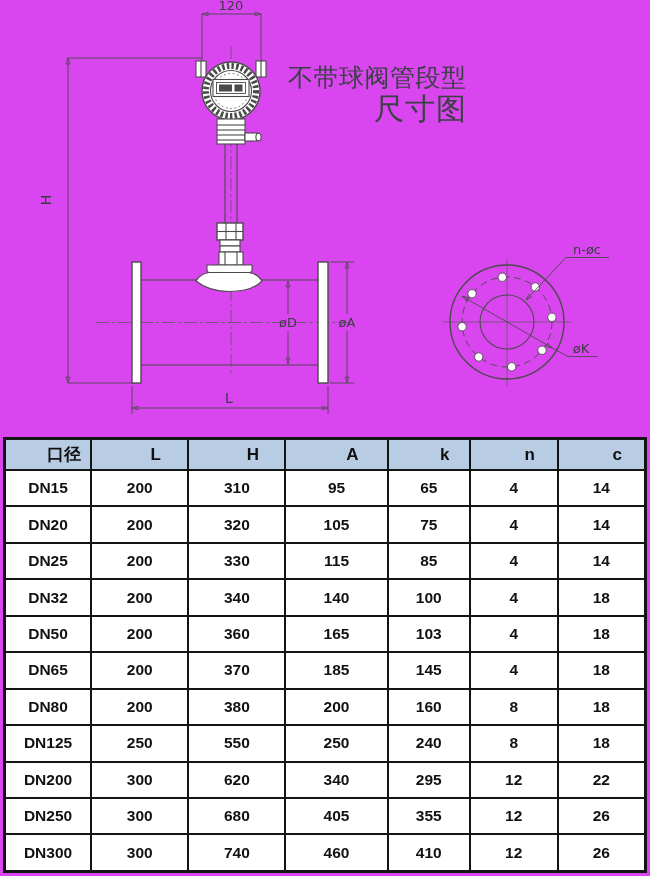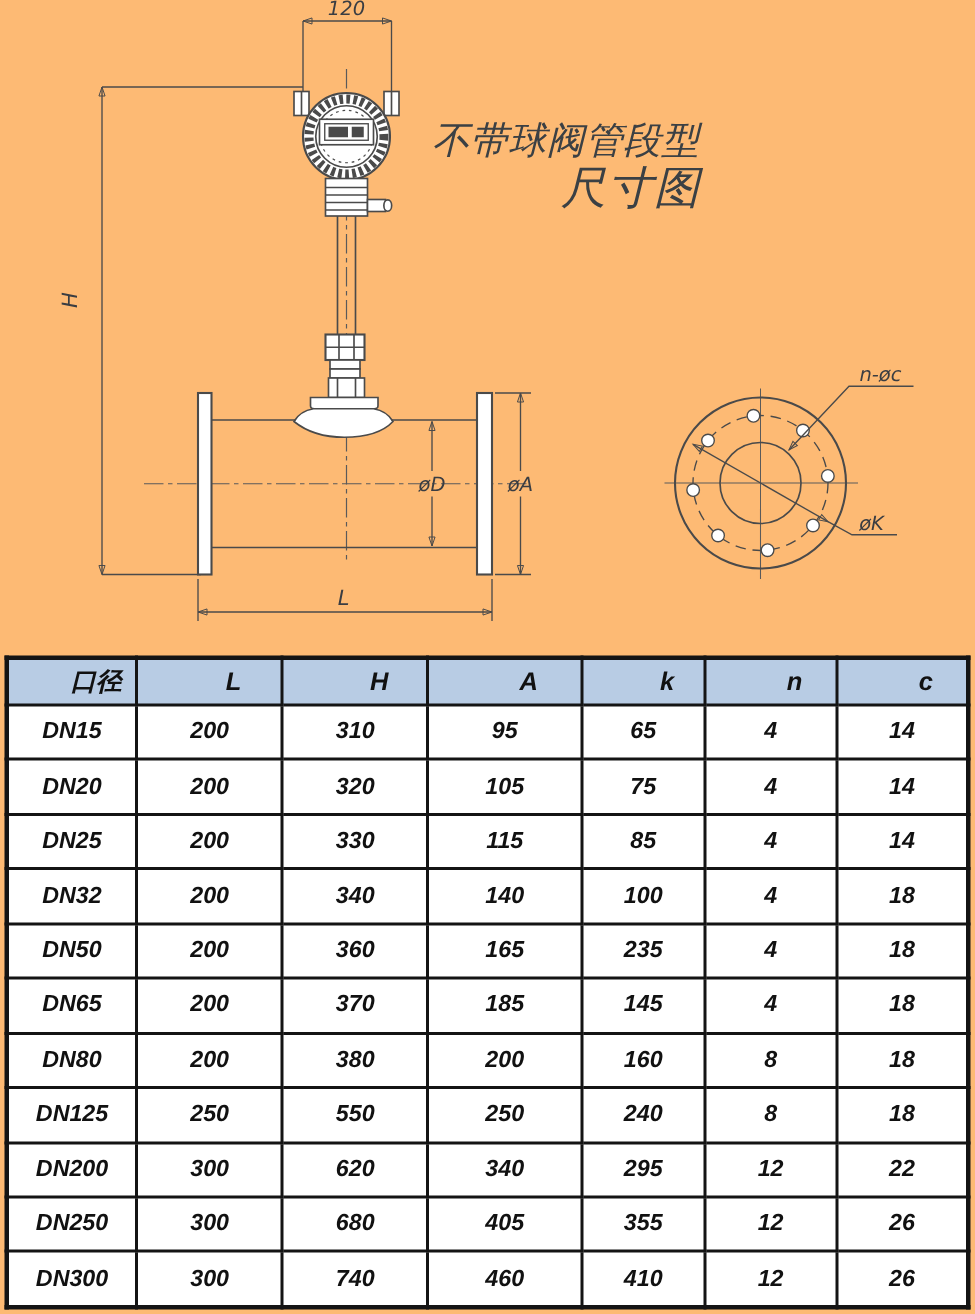--- a/index.html
+++ b/index.html
@@ -1,19 +1,19 @@
 <!DOCTYPE html>
 <html style="--hdr: #b8cce4; --line: #4a4a4a;"><head>
 <meta charset="utf-8">
 <style>
   :root { --line:#4a4a4a; --hdr:#b8cce4; }
   html,body { margin:0; padding:0; background:#fff; }
   .canvas {
-    position:relative; width:650px; height:876px; background:#fdba74;
-    font-family:"Liberation Sans", sans-serif; overflow:hidden;font-style:italic;
+    position:relative; width:650px; height:876px; background:#d946ef;
+    font-family:"Liberation Sans", sans-serif; overflow:hidden;
   }
   
   .drawing { position:absolute; left:0; top:0; }
   .drawing line, .drawing path, .drawing rect, .drawing circle,
   .drawing ellipse, .drawing polyline {
     stroke:var(--line); fill:none; stroke-width:1.1; stroke-linecap:butt;
   }
   .drawing .fw { fill:#fff; }
   .drawing .fd { fill:var(--line); stroke:none; }
   .drawing .thick { stroke-width:1.4; }
@@ -24,21 +24,21 @@
   .drawing .boltcircle { stroke-width:.9; stroke-dasharray:7 4.5; }
   .drawing .dim { stroke-width:.9; }
   .drawing .thin { stroke-width:.9; }
   .drawing text {
     stroke:none; fill:#3a3d42; font-family:"DejaVu Sans", sans-serif;
     font-size:13px;
   }
   .drawing text.big { font-size:14px; }
   .title-line {
     position:absolute; color:#3b4044; font-weight:500;
-    font-family:"DejaVu Sans", sans-serif; white-space:nowrap;margin-top:16px;
+    font-family:"DejaVu Sans", sans-serif; white-space:nowrap;
   }
   #title1 { left:288px; top:61px; font-size:25px; letter-spacing:0.5px; }
   #title2 { left:374px; top:89px; font-size:30px; letter-spacing:1px; }
   
   table.spec {
     position:absolute; left:3px; top:437px; width:644px; height:436px;
     border-collapse:collapse; table-layout:fixed;
     border:3px solid #141414;
   }
   table.spec th, table.spec td {
@@ -240,21 +240,21 @@
       <td>4</td>
       <td>18</td>
     </tr>
 
 
     <tr>
       <td>DN50</td>
       <td>200</td>
       <td>360</td>
       <td>165</td>
-      <td>235</td>
+      <td>103</td>
       <td>4</td>
       <td>18</td>
     </tr>
 
     <tr>
       <td>DN65</td>
       <td>200</td>
       <td>370</td>
       <td>185</td>
       <td>145</td>

